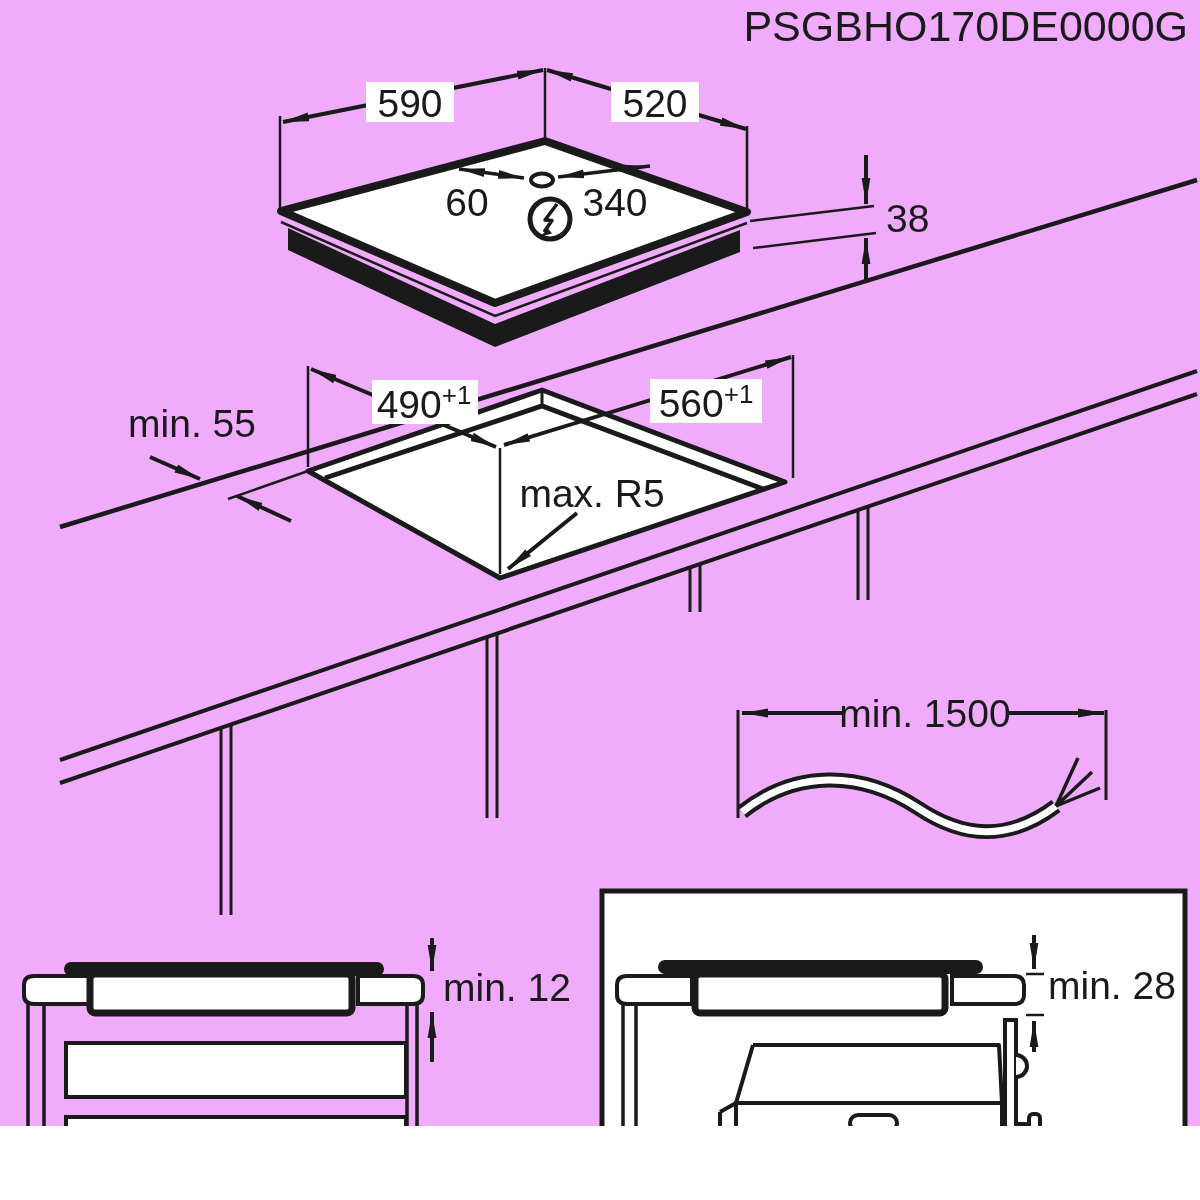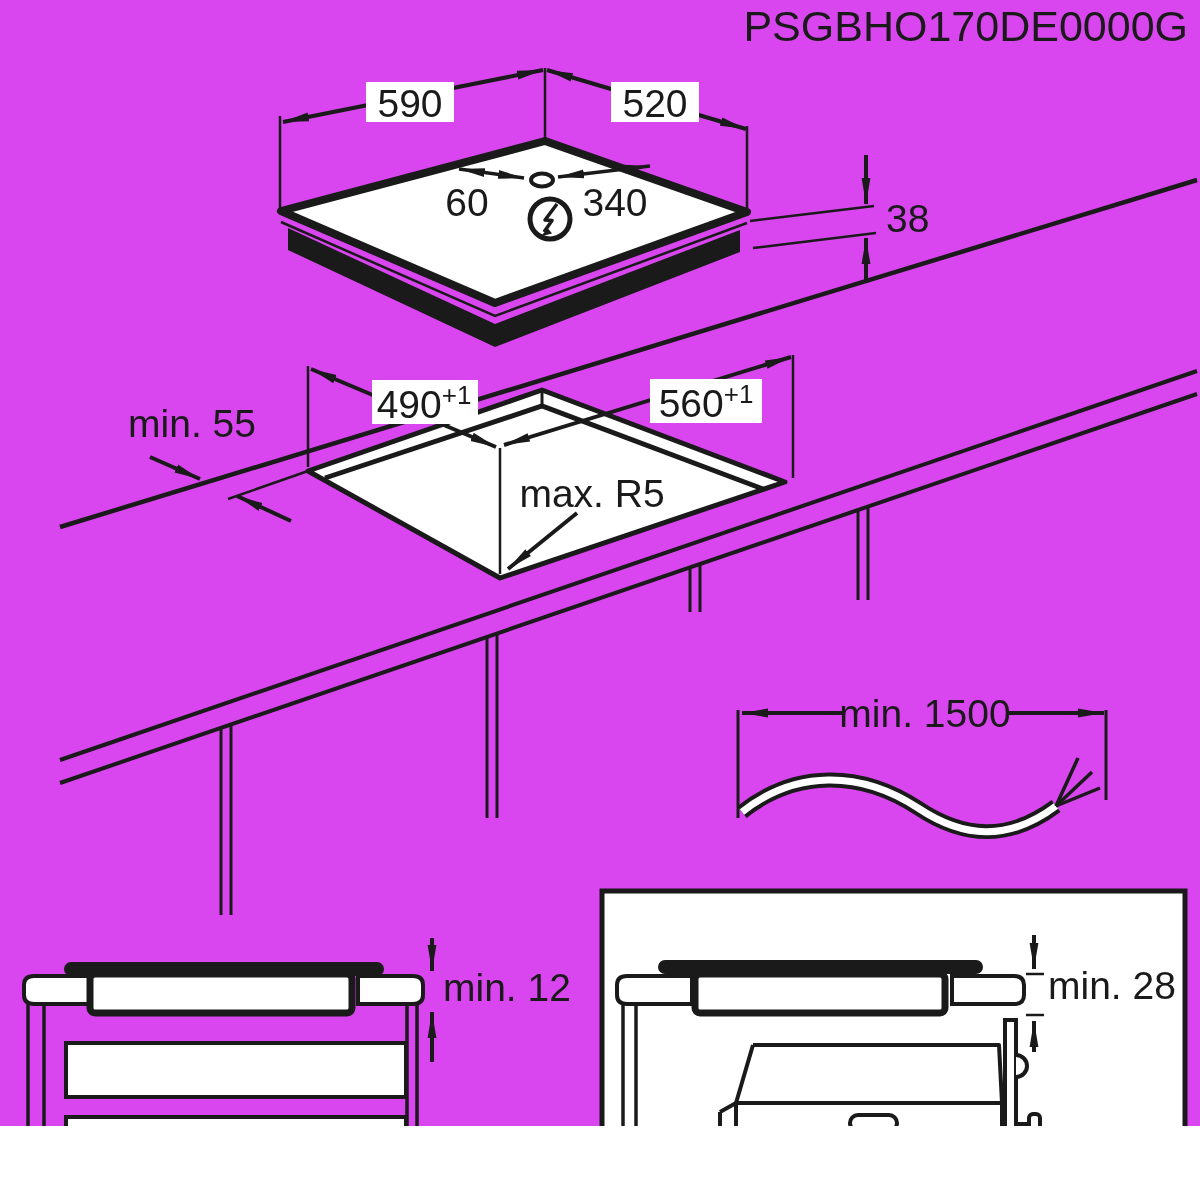--- a/index.html
+++ b/index.html
@@ -1,16 +1,16 @@
 <!DOCTYPE html>
 <html><head>
 <meta charset="utf-8">
 <style>
   html,body { margin:0; padding:0; background:#ffffff; }
-  .page { width:1200px; height:1126px; background:#d946ef; position:relative; overflow:hidden; }
+  .page { width:1200px; height:1126px; background:#f0abfc; position:relative; overflow:hidden; }
   svg { display:block; }
   svg text { fill:#1a1a1a; font-family:"Liberation Sans", sans-serif; }
   .ln  { fill:none; stroke:#1a1a1a; }
   .wf  { fill:#ffffff; stroke:#1a1a1a; }
   .bf  { fill:#1a1a1a; stroke:none; }
   .whitebg { fill:#ffffff; stroke:none; }
   .title-text { font-size:43px; }
   .dim  { font-size:39px; }
   .sup  { font-size:26px; }
 </style>

